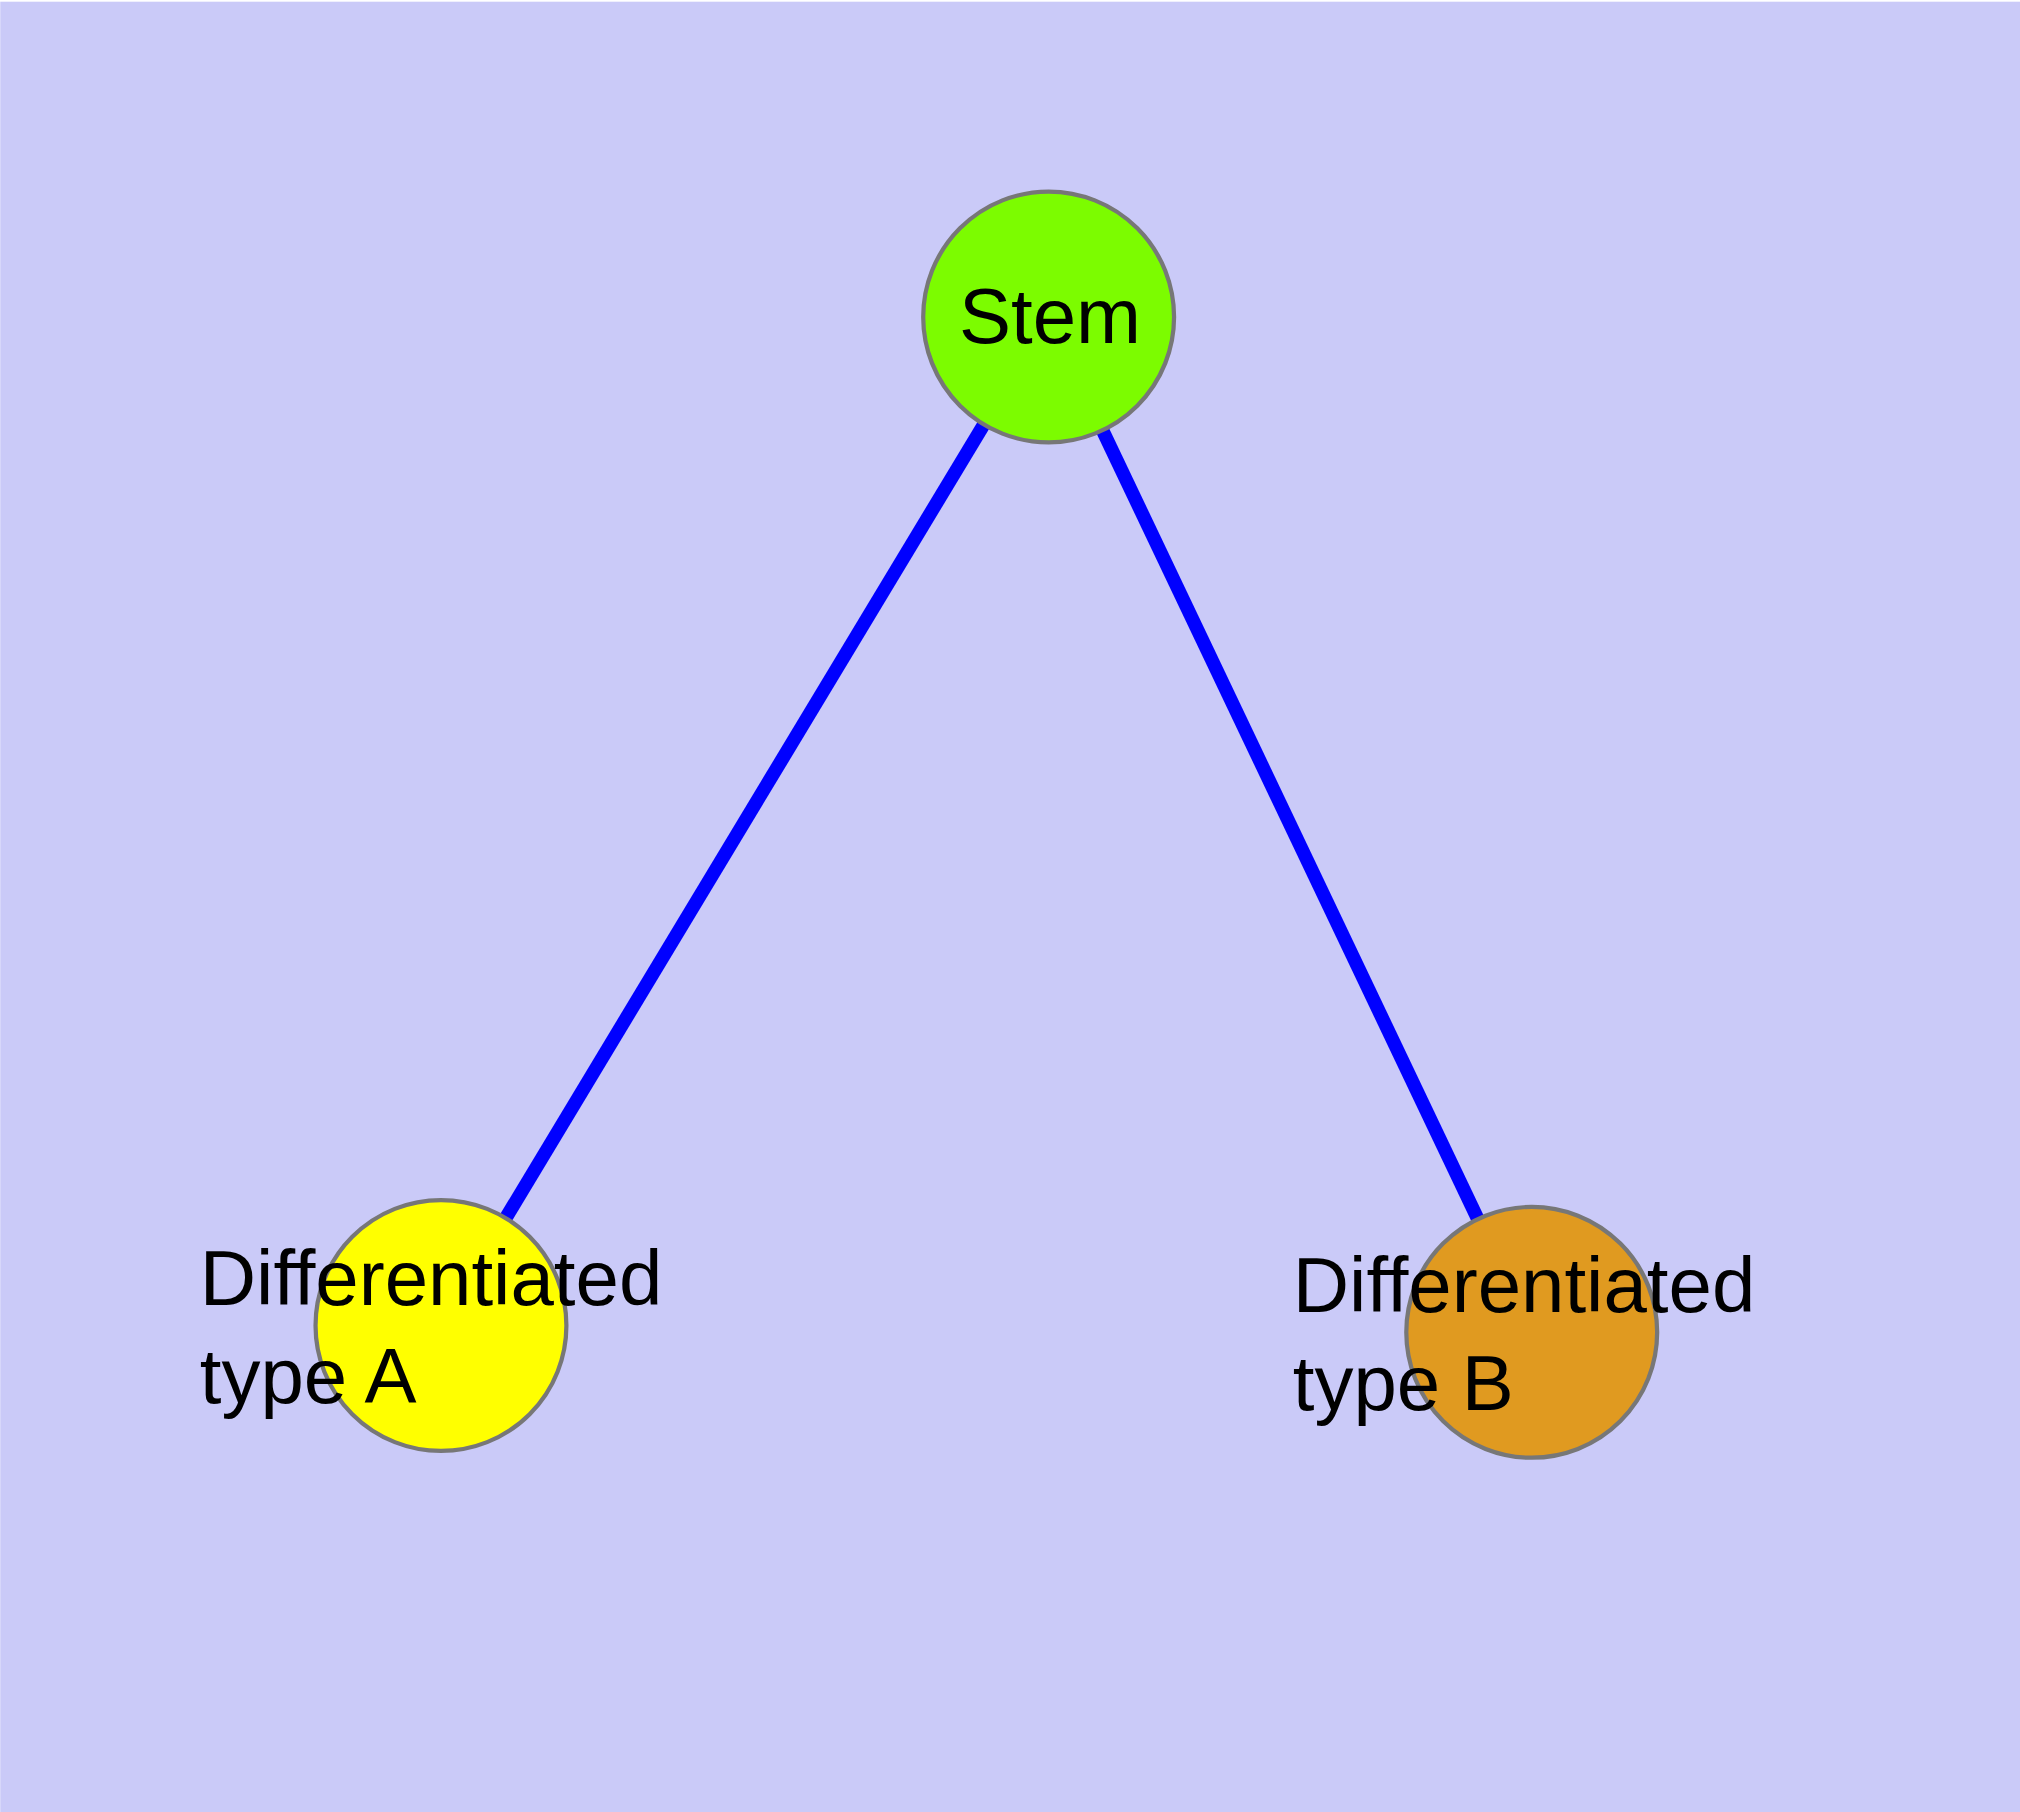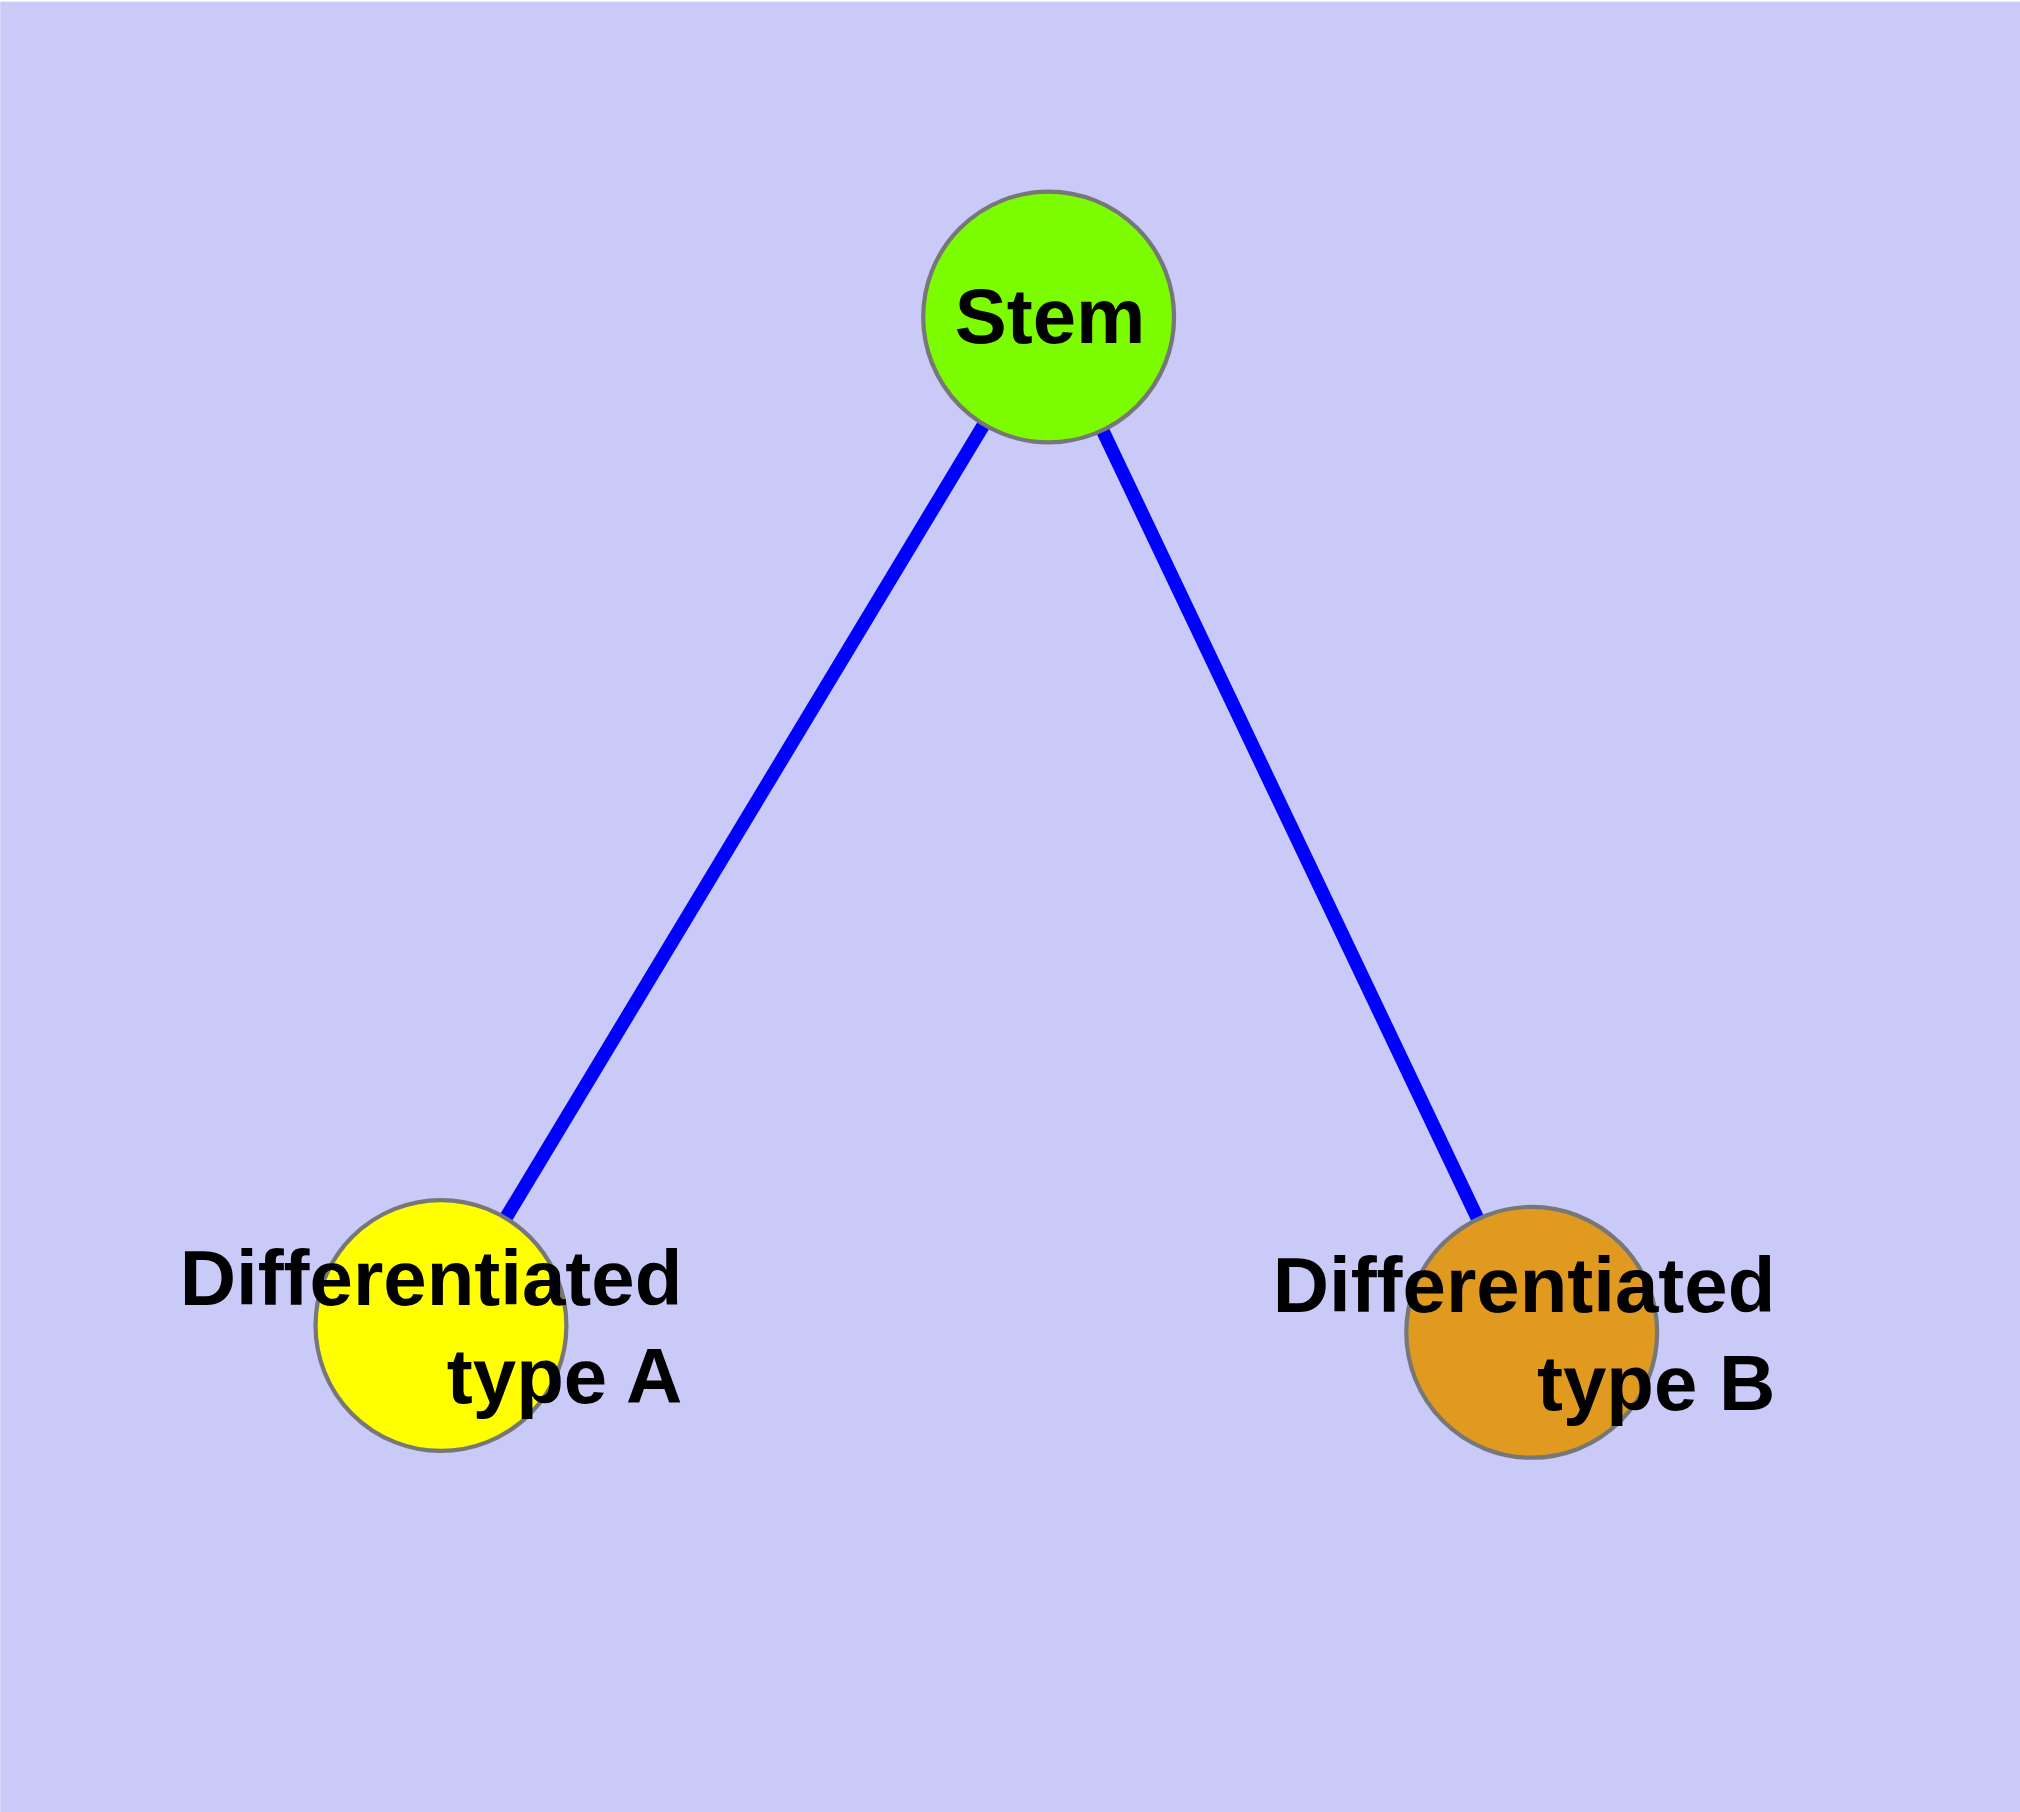--- a/index.html
+++ b/index.html
@@ -18,25 +18,25 @@
     position: absolute;
     left: 0;
     top: 0;
     width: 2021px;
     height: 1812px;
     display: block;
   }
   .node-label {
     position: absolute;
     transform: translate(-50%, -50%);
-    font-weight: bold;
+    font-weight: normal;
     font-size: 78px;
     line-height: 1.25;
     color: #000000;
-    text-align: right;
+    text-align: left;
     white-space: pre-line;
     pointer-events: none;
   }
   .label-stem   { left: 1050px; top: 317px;  }
   .label-type-a { left: 431px;  top: 1327px; }
   .label-type-b { left: 1524px; top: 1334px; }
 </style>
 </head>
 <body>
 

